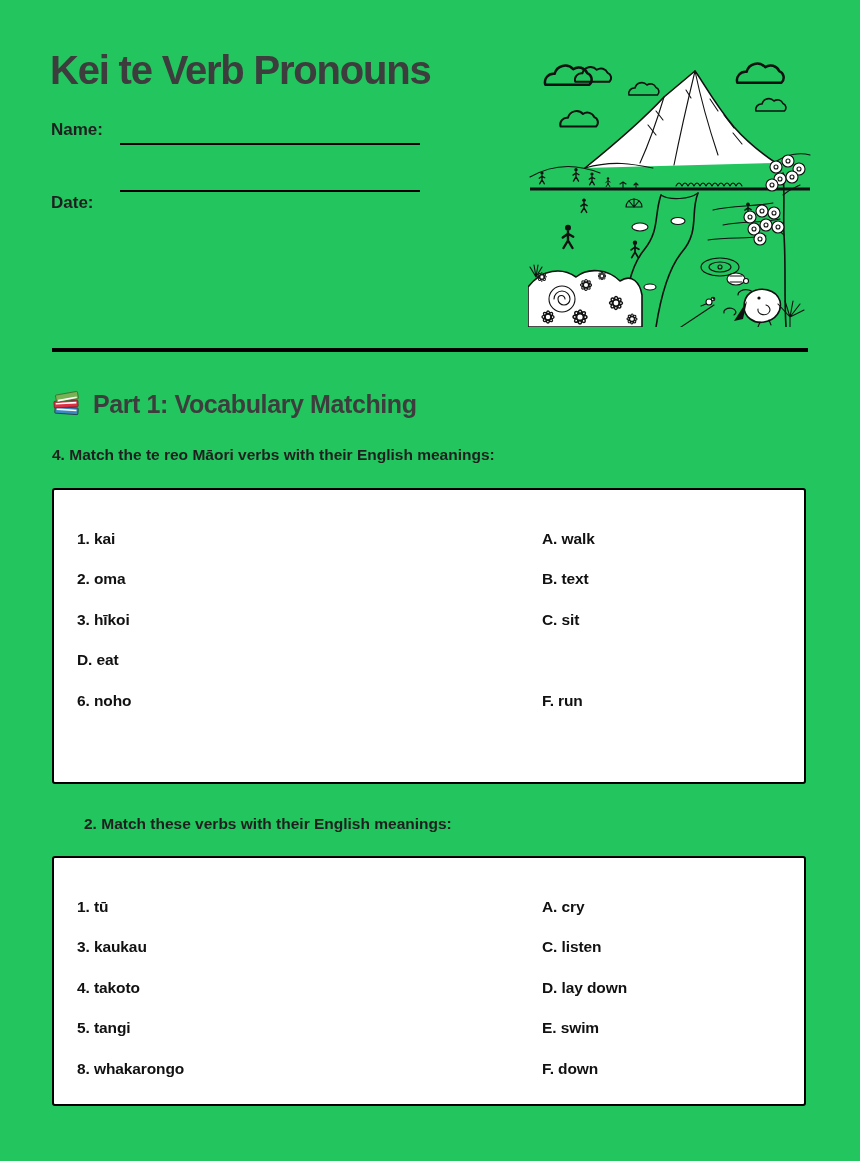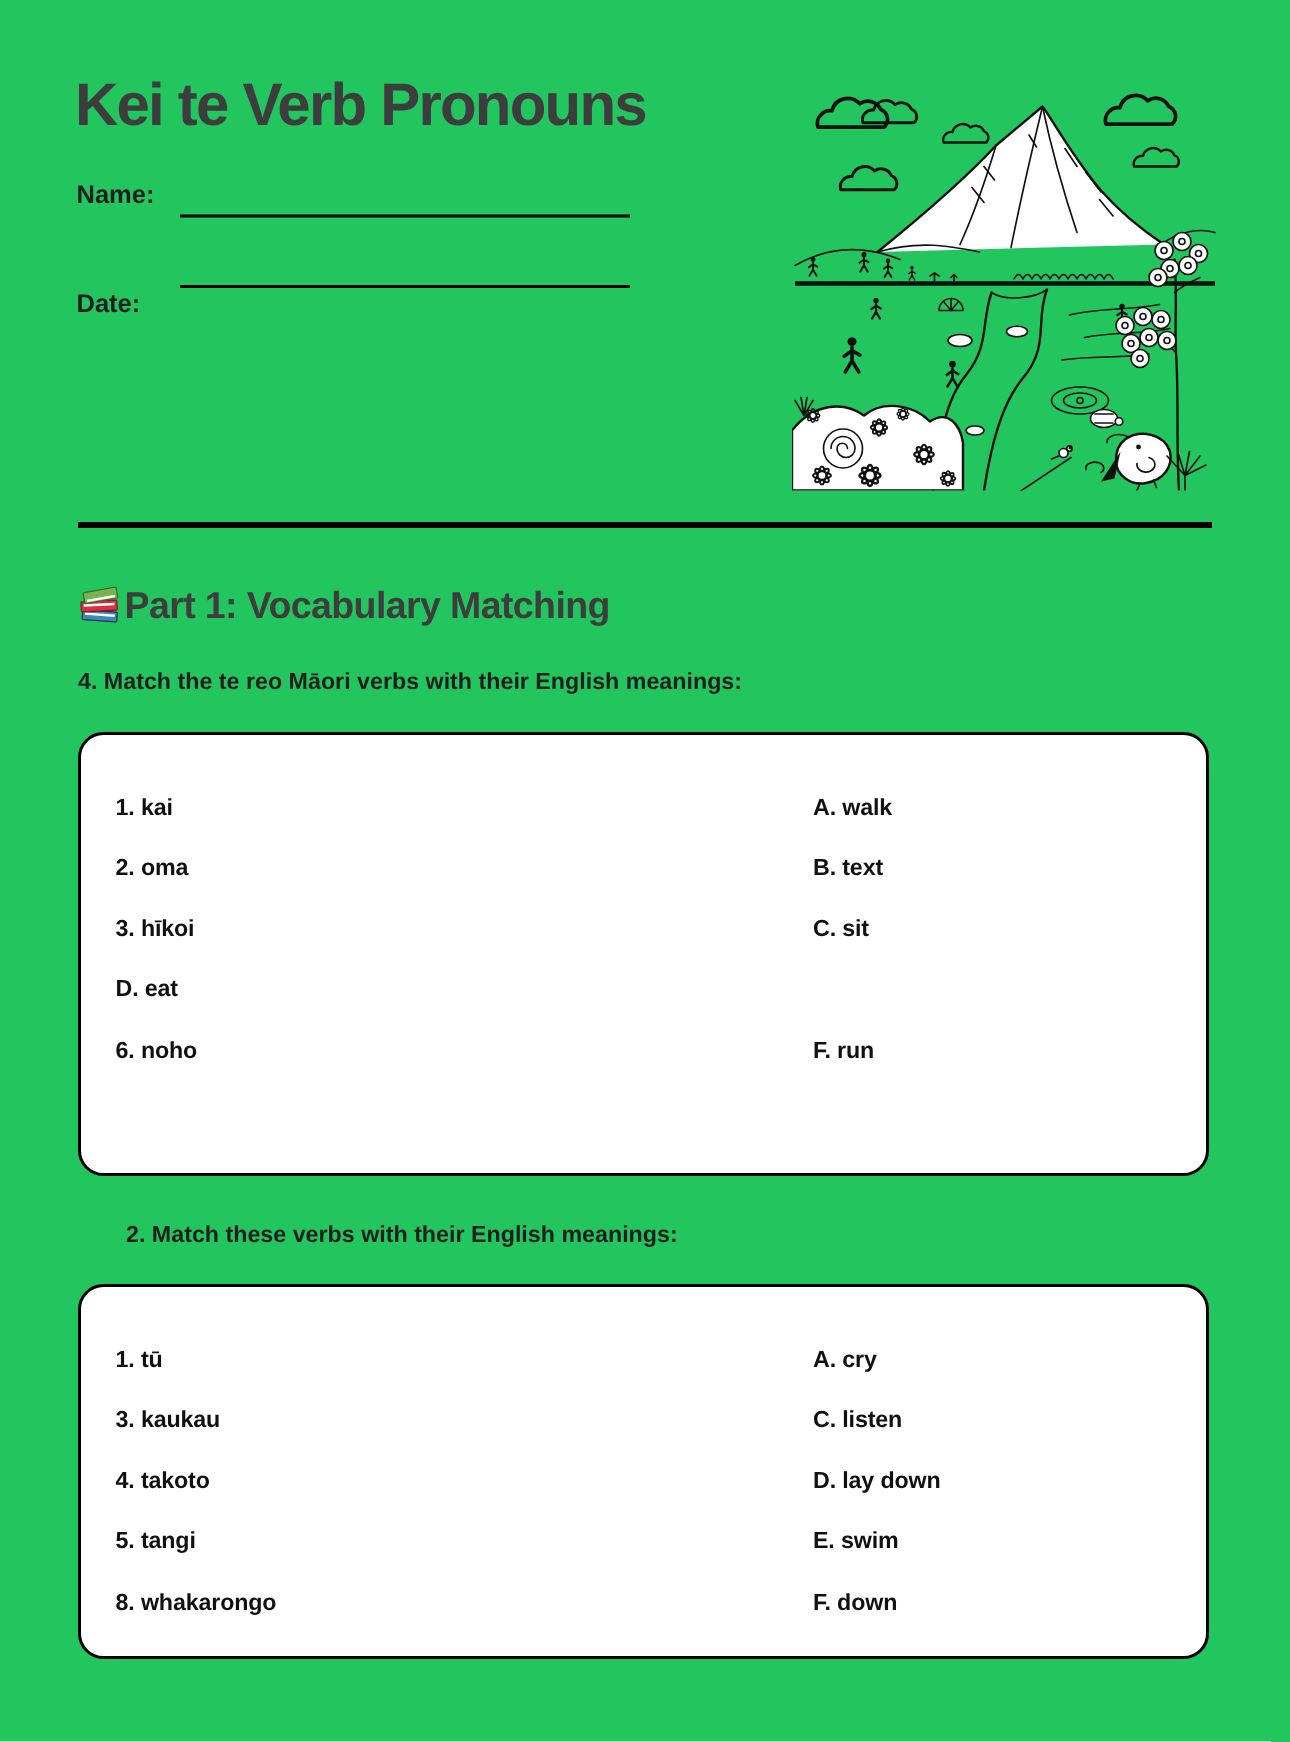--- a/index.html
+++ b/index.html
@@ -21,33 +21,33 @@
   }
   .name-line{top:143px;}
   .date-line{top:190px;}
   .illustration{
     position:absolute;left:528px;top:55px;width:284px;height:272px;
   }
   .divider{
     position:absolute;left:52px;top:348px;width:756px;height:4px;background:#000;
   }
   .part-heading{
-    position:absolute;left:50px;top:388px;display:flex;align-items:center;height:32px;
+    position:absolute;left:50px;top:388px;display:flex;align-items:center;gap:10px;height:32px;
   }
   .part-heading h2{
     margin:0;font-size:25px;font-weight:bold;letter-spacing:-0.4px;color:#3d3d3d;line-height:1;
   }
   .books-icon{width:33px;height:30px;display:block;}
   .prompt{
     position:absolute;left:52px;margin:0;font-size:15.5px;font-weight:bold;color:#1f1f1f;line-height:1.2;
   }
   .prompt-1{top:446px;}
   .prompt-2{top:815px;margin-left:32px;}
   .match-box{
-    position:absolute;left:52px;width:754px;border:2px solid #000;border-radius:17px;
+    position:absolute;left:52px;width:754px;border:2px solid #000;border-radius:3px;
     box-sizing:border-box;background:#fff;
     padding:28px 18px 0 23px;
   }
   .box-1{top:488px;height:296px;}
   .box-2{top:856px;height:250px;}
   .mrow{
     display:grid;grid-template-columns:465px 1fr;align-items:center;height:40.5px;
   }
   .mrow span{
     font-size:15.5px;font-weight:bold;color:#111;letter-spacing:-0.1px;line-height:1;

